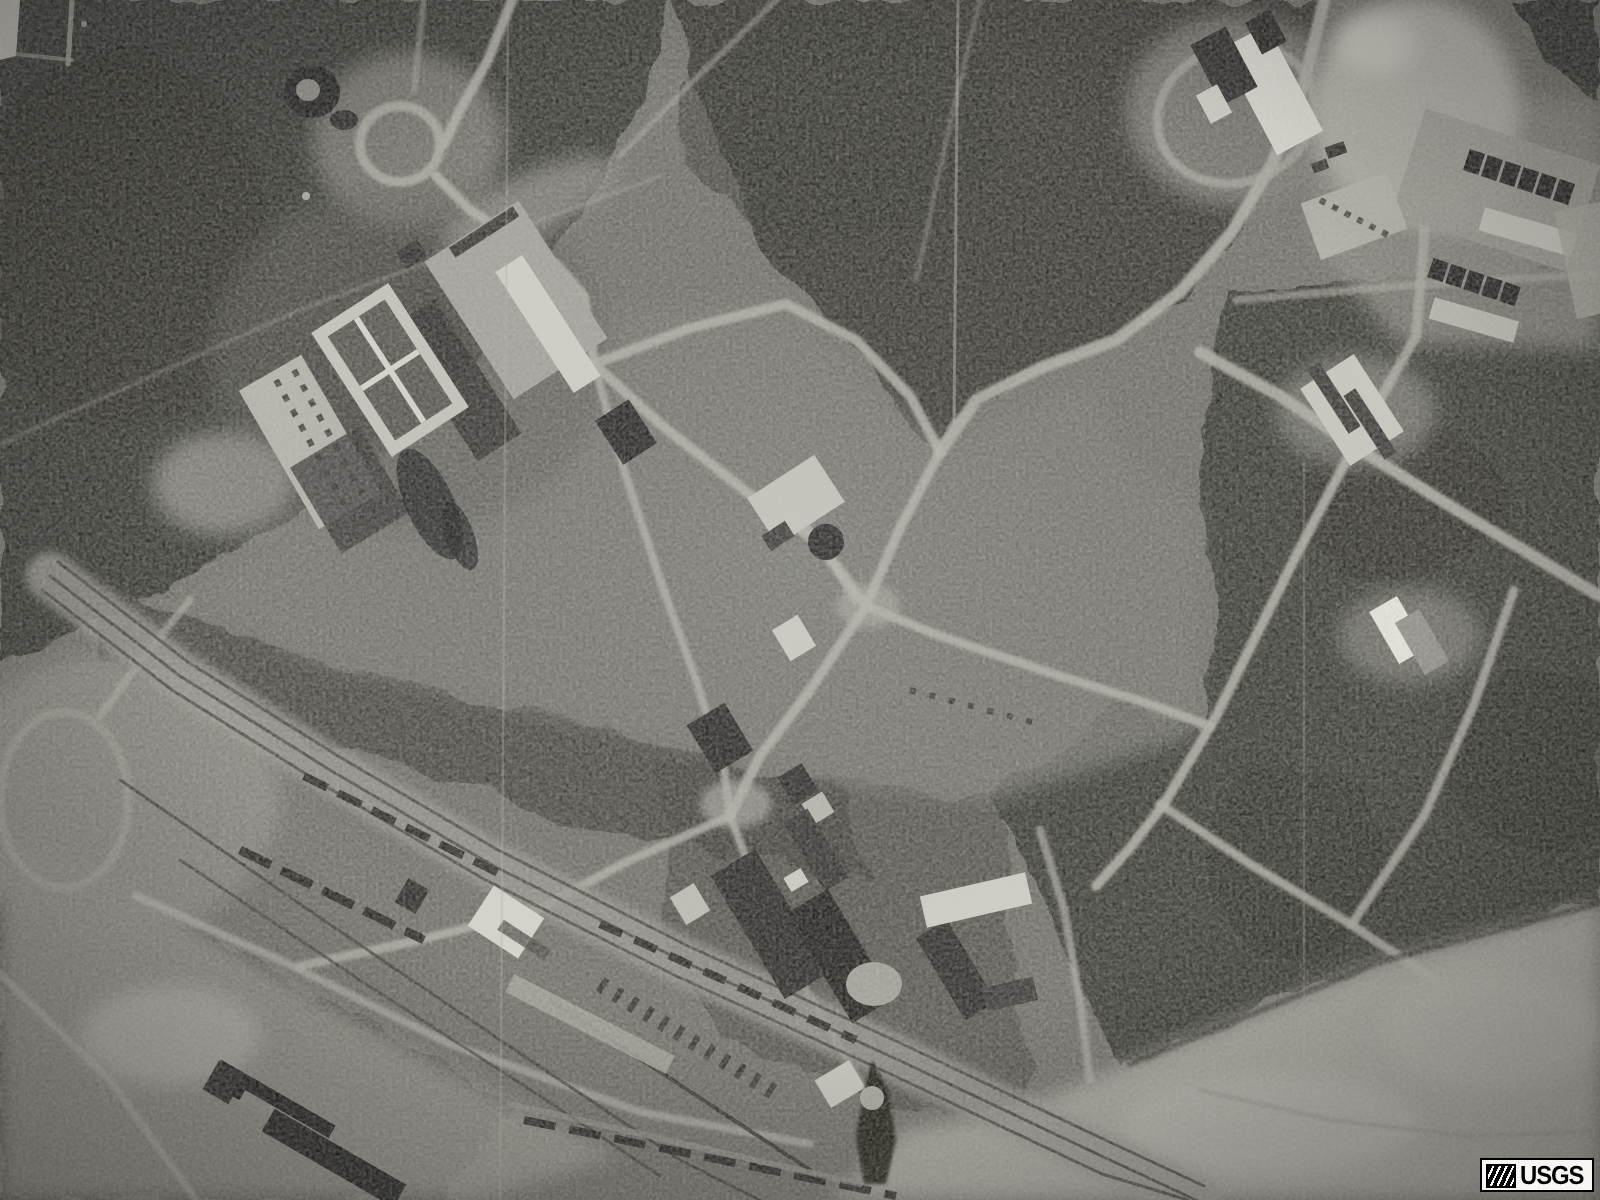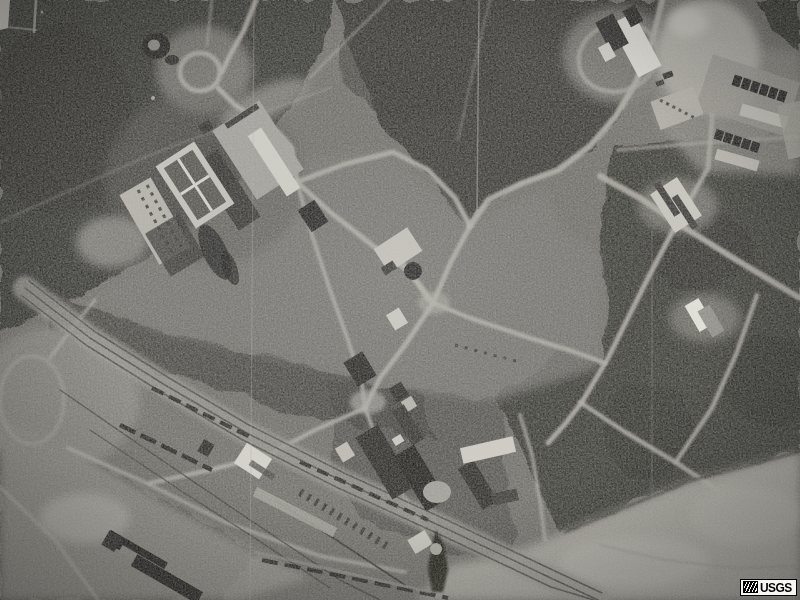--- a/index.html
+++ b/index.html
@@ -1,20 +1,20 @@
 <!DOCTYPE html>
 <html><head>
 <meta charset="utf-8">
 <style>
   html,body{margin:0;padding:0;background:#222;}
   .stage{position:relative;width:800px;height:600px;overflow:hidden;background:#6f6d67;
          font-family:"Liberation Sans",sans-serif;}
   .stage svg{display:block;}
   .watermark{position:absolute;right:3px;bottom:4px;height:13px;background:#f7f6f3;
-             border:1px solid #000;display:flex;gap:2px;padding:1px 2px;}
+             border:1px solid #000;display:flex;align-items:center;gap:2px;padding:1px 2px;}
   .wm-mark{width:13px;height:10px;display:inline-block;border:1px solid #000;
            background:repeating-linear-gradient(115deg,#000 0 2px,#fff 2px 3px);}
   .wm-text{font-weight:bold;font-size:13px;line-height:1;color:#000;letter-spacing:-0.6px;
            transform:scaleX(.92);transform-origin:left center;}
 </style>
 </head>
 <body>
 
 <div class="stage">
   <svg width="800" height="600" viewBox="0 0 800 600">

